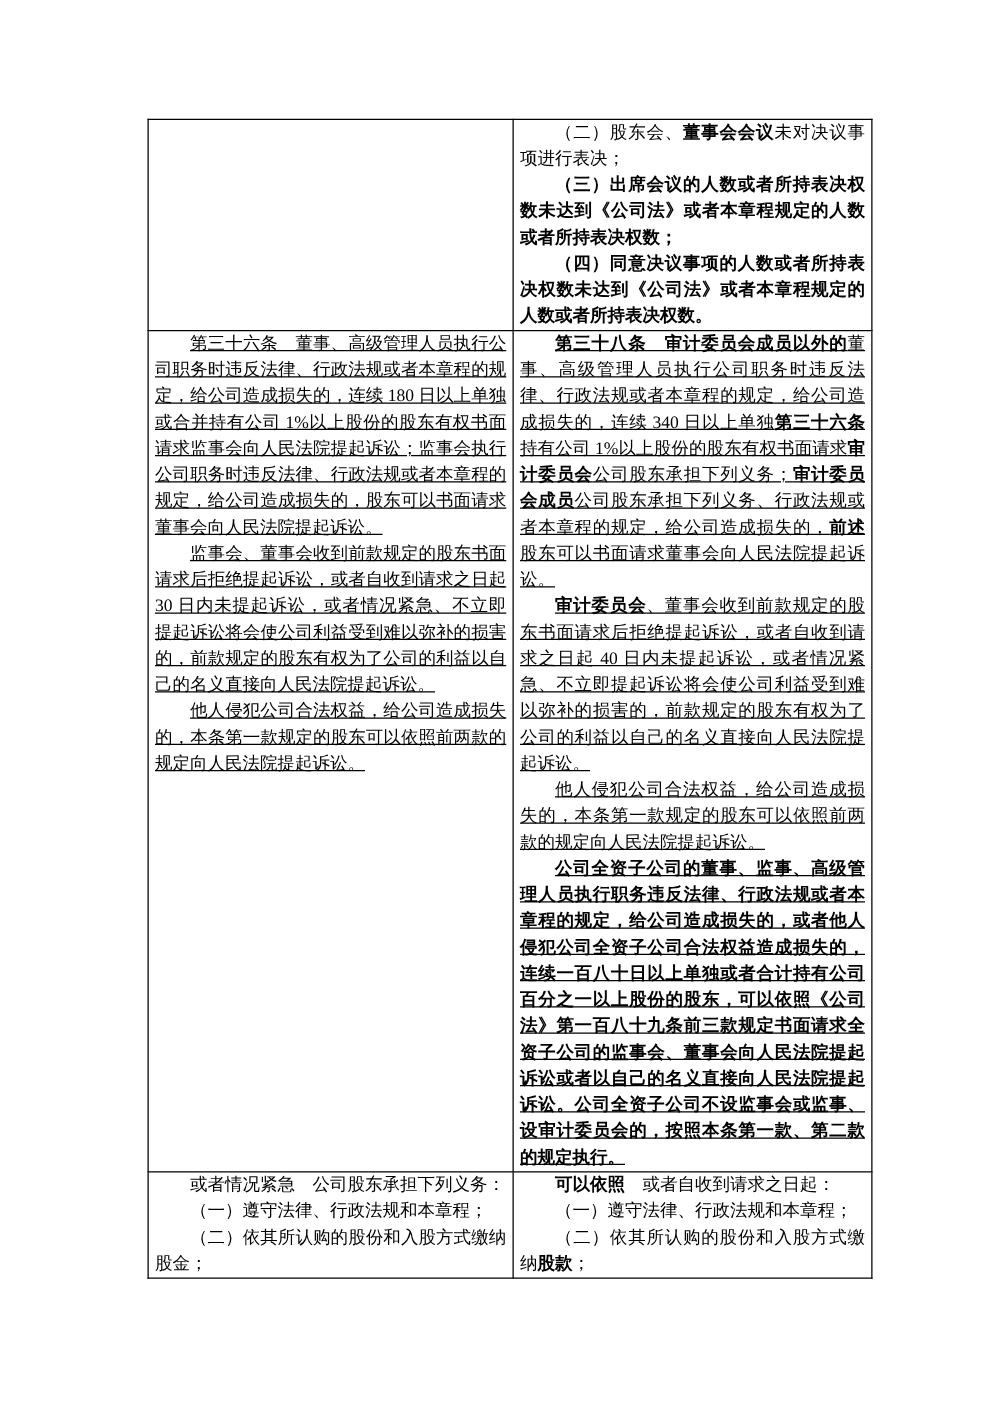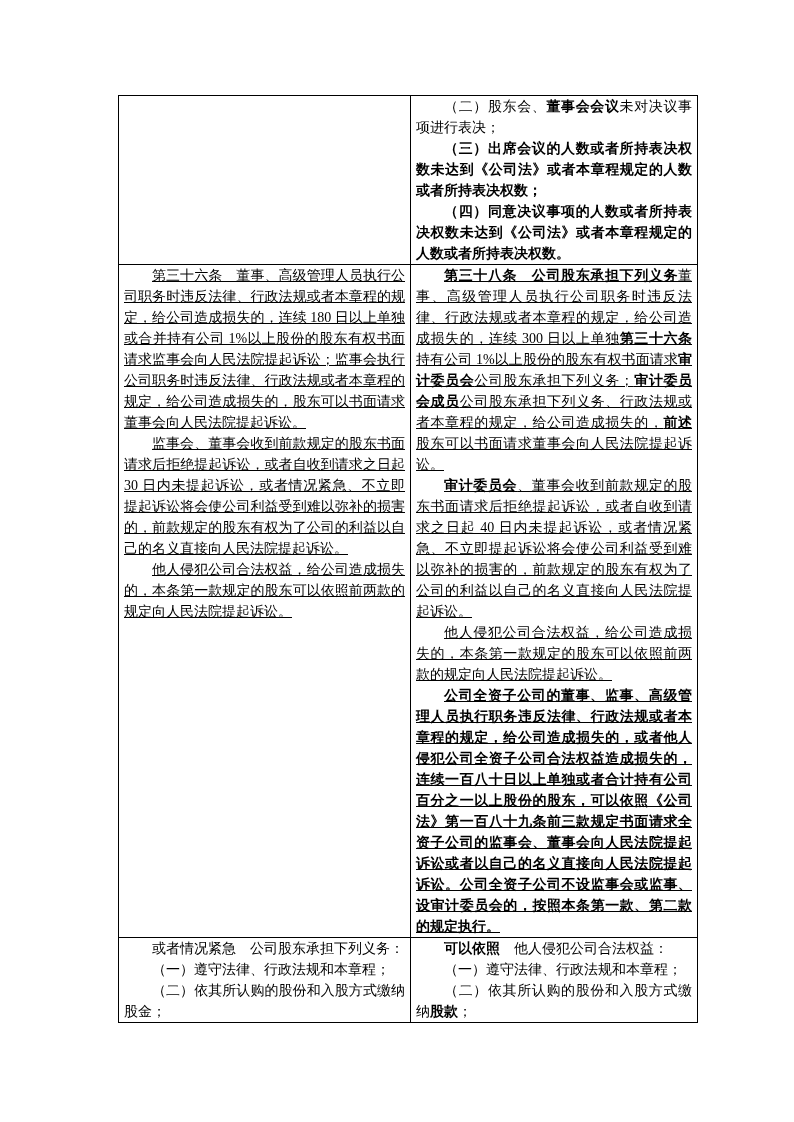--- a/index.html
+++ b/index.html
@@ -52,32 +52,32 @@
           <p class="para"><span class="bold">（四）同意决议事项的人数或者所持表决权数未达到《公司法》或者本章程规定的人数或者所持表决权数。</span></p>
         </td>
       </tr>
       <tr class="row-2">
         <td class="col-left">
           <p class="para"><span>第三十六条　董事、高级管理人员执行公司职务时违反法律、行政法规或者本章程的规定，给公司造成损失的，连续 180 日以上单独或合并持有公司 1%以上股份的股东有权书面请求监事会向人民法院提起诉讼；监事会执行公司职务时违反法律、行政法规或者本章程的规定，给公司造成损失的，股东可以书面请求董事会向人民法院提起诉讼。</span></p>
           <p class="para"><span>监事会、董事会收到前款规定的股东书面请求后拒绝提起诉讼，或者自收到请求之日起 30 日内未提起诉讼，或者情况紧急、不立即提起诉讼将会使公司利益受到难以弥补的损害的，前款规定的股东有权为了公司的利益以自己的名义直接向人民法院提起诉讼。</span></p>
           <p class="para"><span>他人侵犯公司合法权益，给公司造成损失的，本条第一款规定的股东可以依照前两款的规定向人民法院提起诉讼。</span></p>
         </td>
         <td class="col-right">
-          <p class="para"><span class="bold">第三十八条　公司股东承担下列义务</span><span>董事、高级管理人员执行公司职务时违反法律、行政法规或者本章程的规定，给公司造成损失的，连续 300 日以上单独</span><span class="bold">第三十六条</span><span>持有公司 1%以上股份的股东有权书面请求</span><span class="bold">审计委员会</span><span>公司股东承担下列义务；</span><span class="bold">审计委员会成员</span><span>公司股东承担下列义务、行政法规或者本章程的规定，给公司造成损失的，</span><span class="bold">前述</span><span>股东可以书面请求董事会向人民法院提起诉讼。</span></p>
+          <p class="para"><span class="bold">第三十八条　审计委员会成员以外的</span><span>董事、高级管理人员执行公司职务时违反法律、行政法规或者本章程的规定，给公司造成损失的，连续 340 日以上单独</span><span class="bold">第三十六条</span><span>持有公司 1%以上股份的股东有权书面请求</span><span class="bold">审计委员会</span><span>公司股东承担下列义务；</span><span class="bold">审计委员会成员</span><span>公司股东承担下列义务、行政法规或者本章程的规定，给公司造成损失的，</span><span class="bold">前述</span><span>股东可以书面请求董事会向人民法院提起诉讼。</span></p>
           <p class="para"><span class="bold">审计委员会</span><span>、董事会收到前款规定的股东书面请求后拒绝提起诉讼，或者自收到请求之日起 40 日内未提起诉讼，或者情况紧急、不立即提起诉讼将会使公司利益受到难以弥补的损害的，前款规定的股东有权为了公司的利益以自己的名义直接向人民法院提起诉讼。</span></p>
           <p class="para"><span>他人侵犯公司合法权益，给公司造成损失的，本条第一款规定的股东可以依照前两款的规定向人民法院提起诉讼。</span></p>
           <p class="para"><span class="bold">公司全资子公司的董事、监事、高级管理人员执行职务违反法律、行政法规或者本章程的规定，给公司造成损失的，或者他人侵犯公司全资子公司合法权益造成损失的，连续一百八十日以上单独或者合计持有公司百分之一以上股份的股东，可以依照《公司法》第一百八十九条前三款规定书面请求全资子公司的监事会、董事会向人民法院提起诉讼或者以自己的名义直接向人民法院提起诉讼。公司全资子公司不设监事会或监事、设审计委员会的，按照本条第一款、第二款的规定执行。</span></p>
         </td>
       </tr>
       <tr class="row-3">
         <td class="col-left">
           <p class="para"><span>或者情况紧急　公司股东承担下列义务：</span></p>
           <p class="para"><span>（一）遵守法律、行政法规和本章程；</span></p>
           <p class="para"><span>（二）依其所认购的股份和入股方式缴纳股金；</span></p>
         </td>
         <td class="col-right">
-          <p class="para"><span class="bold">可以依照</span><span>　他人侵犯公司合法权益：</span></p>
+          <p class="para"><span class="bold">可以依照</span><span>　或者自收到请求之日起：</span></p>
           <p class="para"><span>（一）遵守法律、行政法规和本章程；</span></p>
           <p class="para"><span>（二）依其所认购的股份和入股方式缴纳</span><span class="bold">股款</span><span>；</span></p>
         </td>
       </tr>
     </tbody>
 </table>
 
 </body></html>

